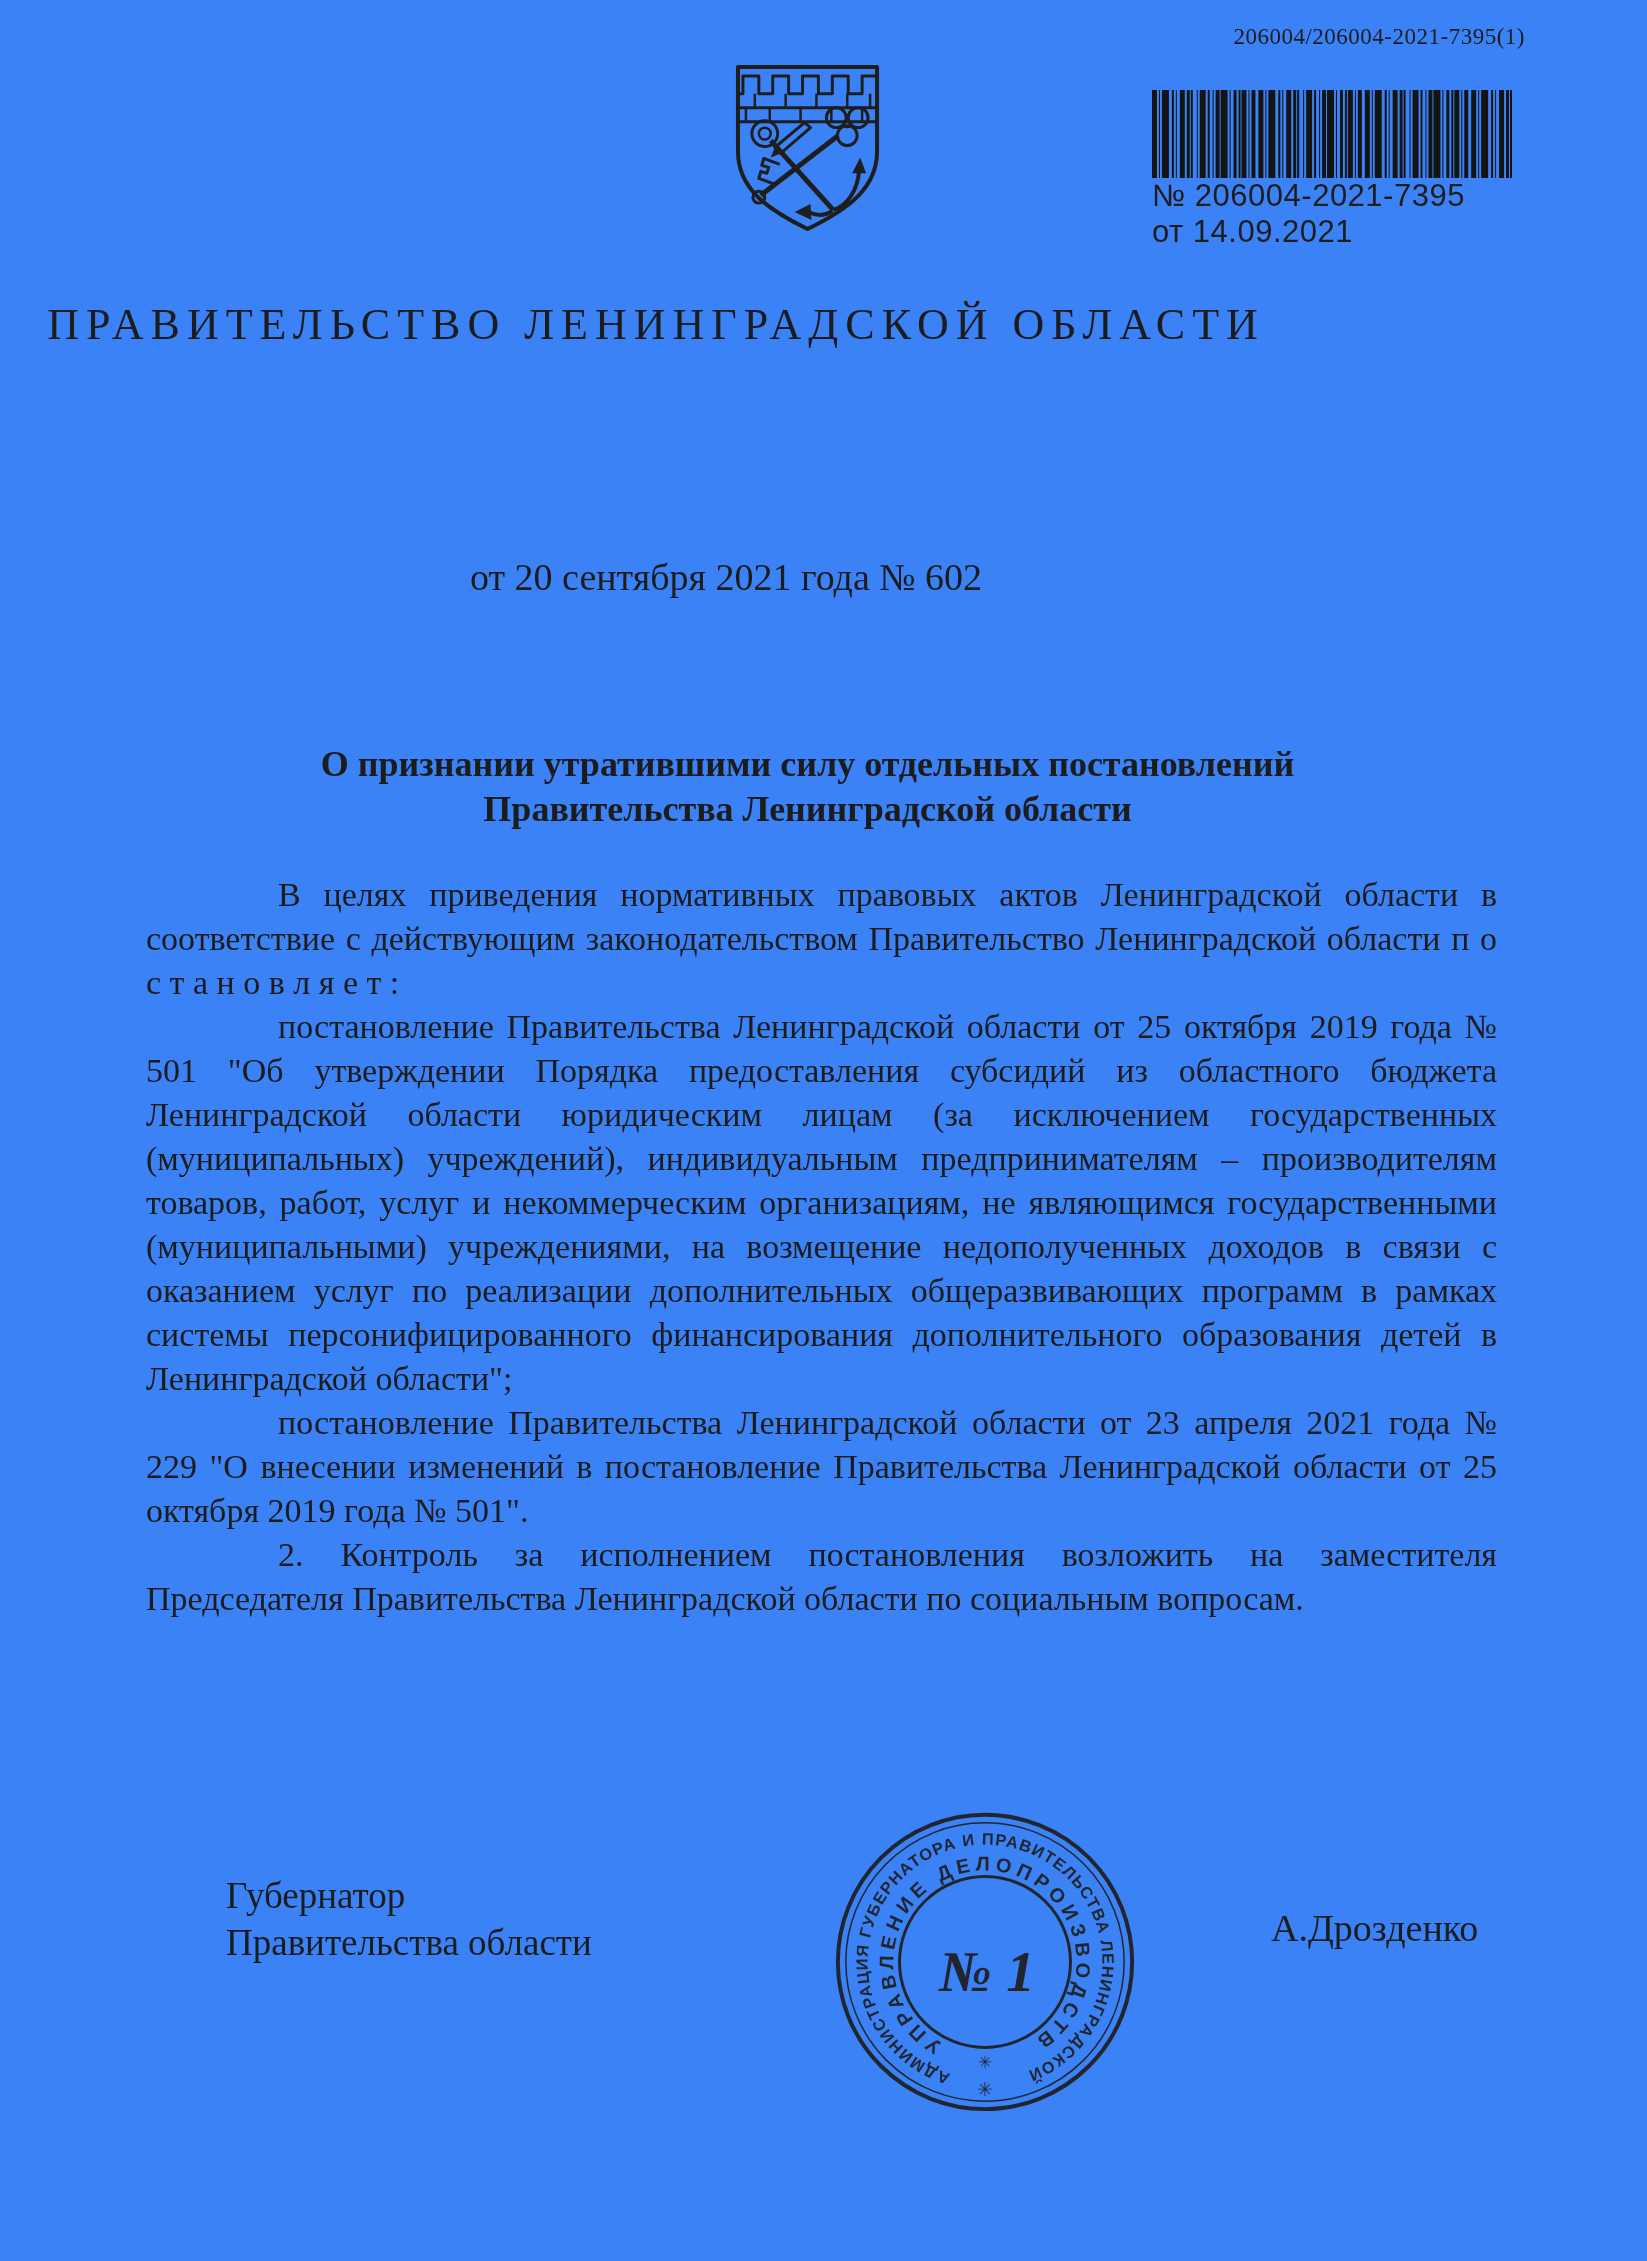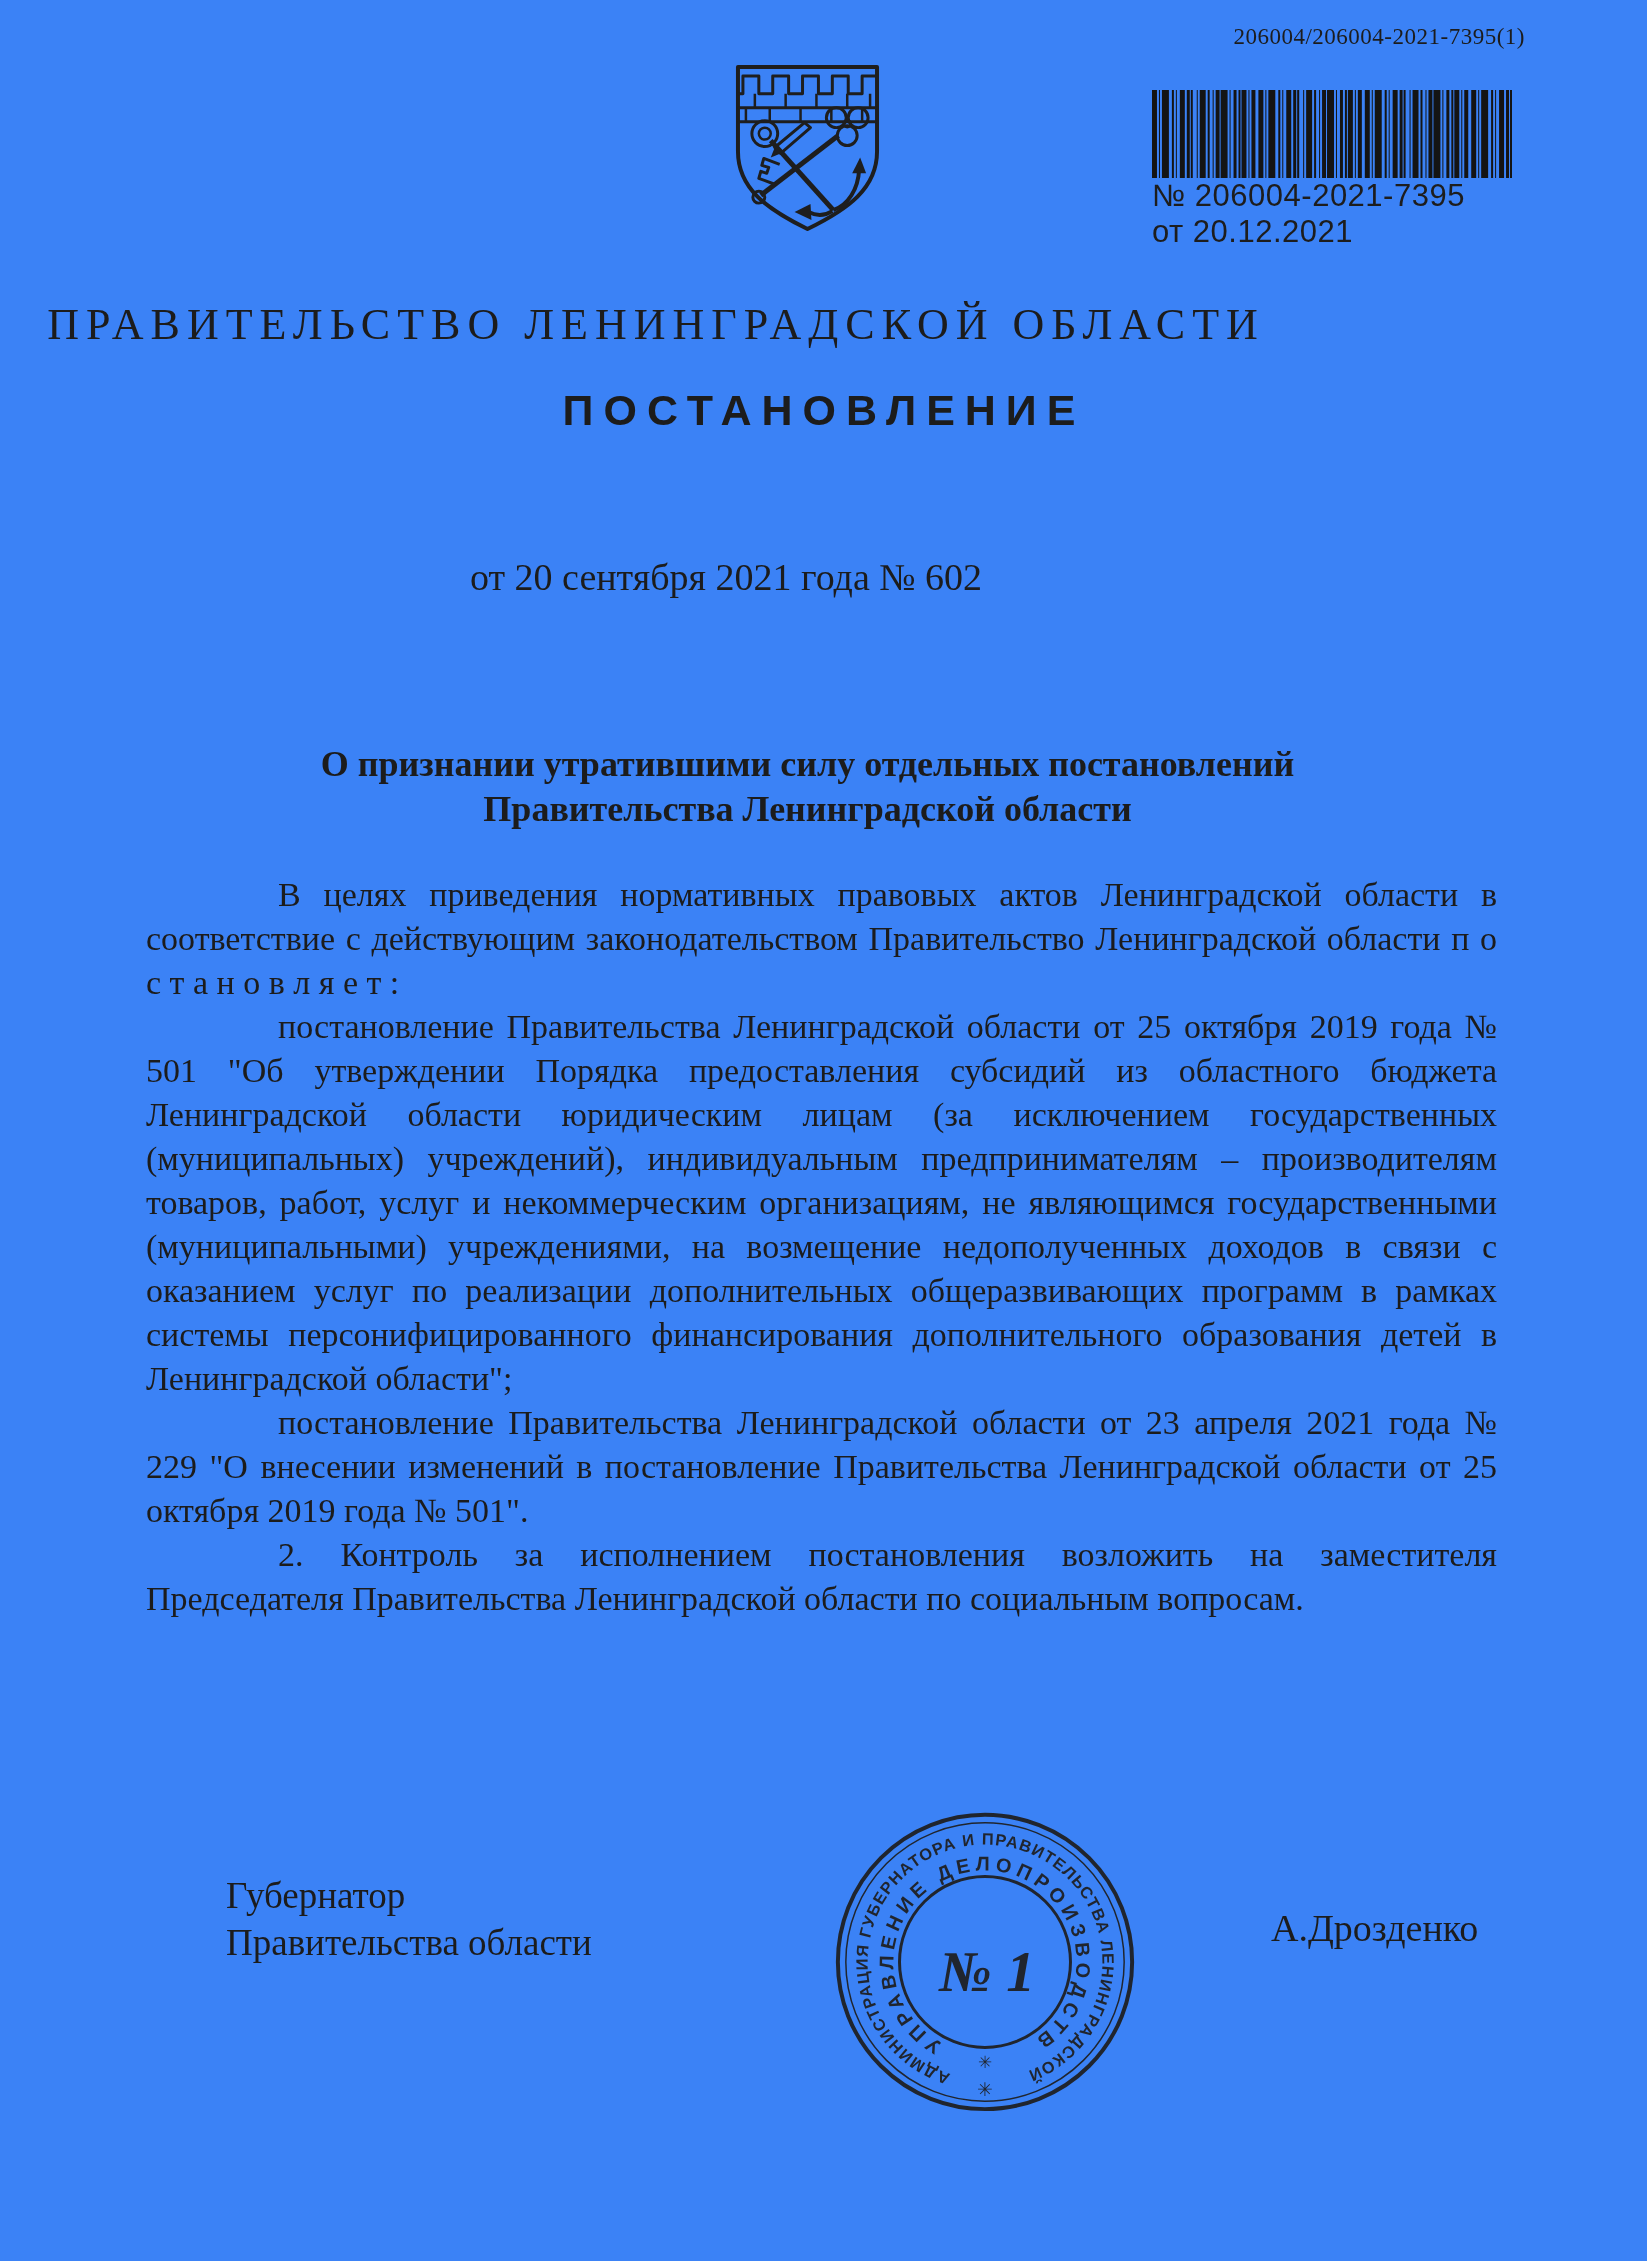--- a/index.html
+++ b/index.html
@@ -71,21 +71,21 @@
 
 <div class="page">
 
   <div class="corner-id">206004/206004-2021-7395(1)</div>
 
   <div class="barcode-wrap">
     <svg class="barcode" viewBox="0 0 362 88" preserveAspectRatio="none">
       <path d="M0,44 H362" stroke="#141414" stroke-width="88" stroke-dasharray="5 2 1 2 7 3 2 2 1 3 5 2 3 1 2 4 1 2 6 2 2 3 1 2 4 1 7 2 1 3 3 2 2 1 5 2 1 2 4 3"></path>
     </svg>
     <div class="barcode-num">№ 206004-2021-7395</div>
-    <div class="barcode-date">от 20.12.2021</div>
+    <div class="barcode-date">от 14.09.2021</div>
   </div>
 
   <svg class="emblem" viewBox="0 0 150 172">
     <g stroke-linejoin="round">
       <path class="ink" d="M5,5 H145 V90 C145,127 116,148 75,168 C34,148 5,127 5,90 Z" stroke-width="4"></path>
 
       <g>
         <path class="ink" d="M5,32 H10 V14 H26 V32 H40 V14 H56 V32 H70 V14 H86 V32 H100 V14 H116 V32 H130 V14 H145" stroke-width="3"></path>
         <path class="ink" d="M5,46 H145 M5,60 H145" stroke-width="3"></path>
         <path class="ink" d="M22,32 V46 M53,32 V46 M84,32 V46 M115,32 V46 M138,32 V46" stroke-width="2.5"></path>
@@ -110,21 +110,20 @@
         <path class="ink" d="M38,79 L101,149" stroke-width="5"></path>
         <path class="ink" d="M101,149 C116,144 126,128 127,108" stroke-width="4"></path>
         <path class="ink-fill" d="M120,112 L128,96 L134,112 Z"></path>
         <path class="ink" d="M100,150 C92,155 84,155 76,151" stroke-width="4"></path>
         <path class="ink-fill" d="M78,143 L62,151 L79,159 Z"></path>
       </g>
     </g>
   </svg>
 
   <div class="org-name">ПРАВИТЕЛЬСТВО ЛЕНИНГРАДСКОЙ ОБЛАСТИ</div>
-  <div class="doc-type">ПОСТАНОВЛЕНИЕ</div>
   <div class="date-line">от 20 сентября 2021 года № 602</div>
 
   <div class="subject">
     <div>О признании утратившими силу отдельных постановлений</div>
     <div>Правительства Ленинградской области</div>
   </div>
 
   <div class="body-text">
     <p>В целях приведения нормативных правовых актов Ленинградской области в соответствие с действующим законодательством Правительство Ленинградской области п о с т а н о в л я е т :</p>
     <p>постановление Правительства Ленинградской области от 25 октября 2019 года № 501 "Об утверждении Порядка предоставления субсидий из областного бюджета Ленинградской области юридическим лицам (за исключением государственных (муниципальных) учреждений), индивидуальным предпринимателям – производителям товаров, работ, услуг и некоммерческим организациям, не являющимся государственными (муниципальными) учреждениями, на возмещение недополученных доходов в связи с оказанием услуг по реализации дополнительных общеразвивающих программ в рамках системы персонифицированного финансирования дополнительного образования детей в Ленинградской области";</p>

